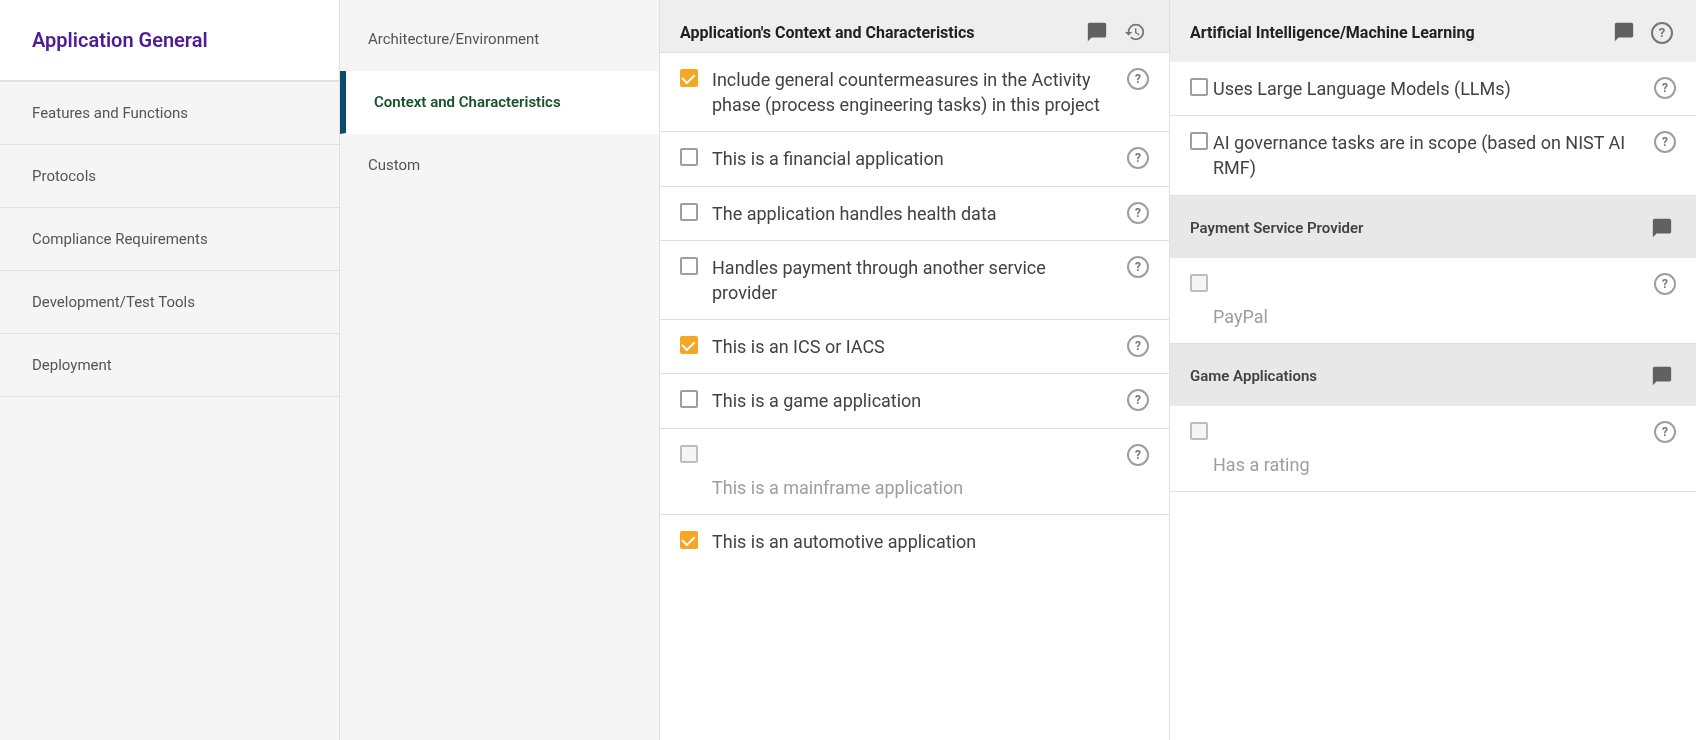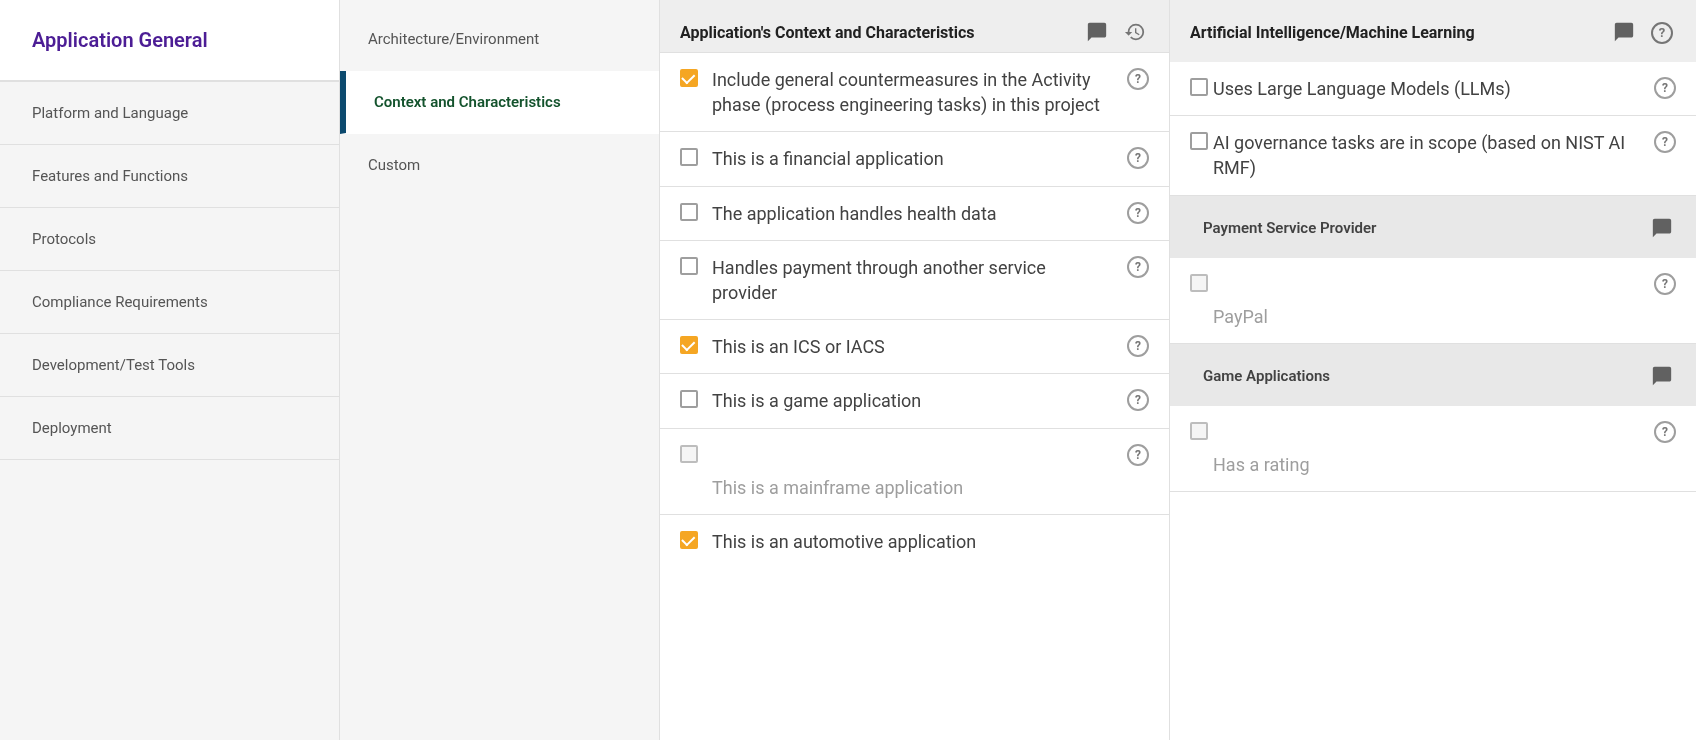--- a/index.html
+++ b/index.html
@@ -193,36 +193,35 @@
       align-items: flex-start;
       padding: 14px 20px;
       border-bottom: 1px solid #e0e0e0;
       gap: 5px;
     }
     .right-check-row:last-child { border-bottom: none; }
     .payment-section-header {
       display: flex;
       align-items: center;
       justify-content: space-between;
-      padding: 18px 20px 16px 33px;
+      padding: 18px 20px 16px 20px;
       background: #e8e8e8;
     }
     .payment-section-title {
       font-size: 15px;
       font-weight: 600;
       color: #424242;
       flex: 1;
     }
   </style>
 </head>
 <body>
 
 <div class="col-nav">
   <div class="nav-header">Application General</div>
-  <div class="nav-item">Platform and Language</div>
   <div class="nav-item">Features and Functions</div>
   <div class="nav-item">Protocols</div>
   <div class="nav-item">Compliance Requirements</div>
   <div class="nav-item">Development/Test Tools</div>
   <div class="nav-item">Deployment</div>
 </div>
 
 <div class="col-subnav">
   <div class="subnav-item">Architecture/Environment</div>
   <div class="subnav-item active">Context and Characteristics</div>

